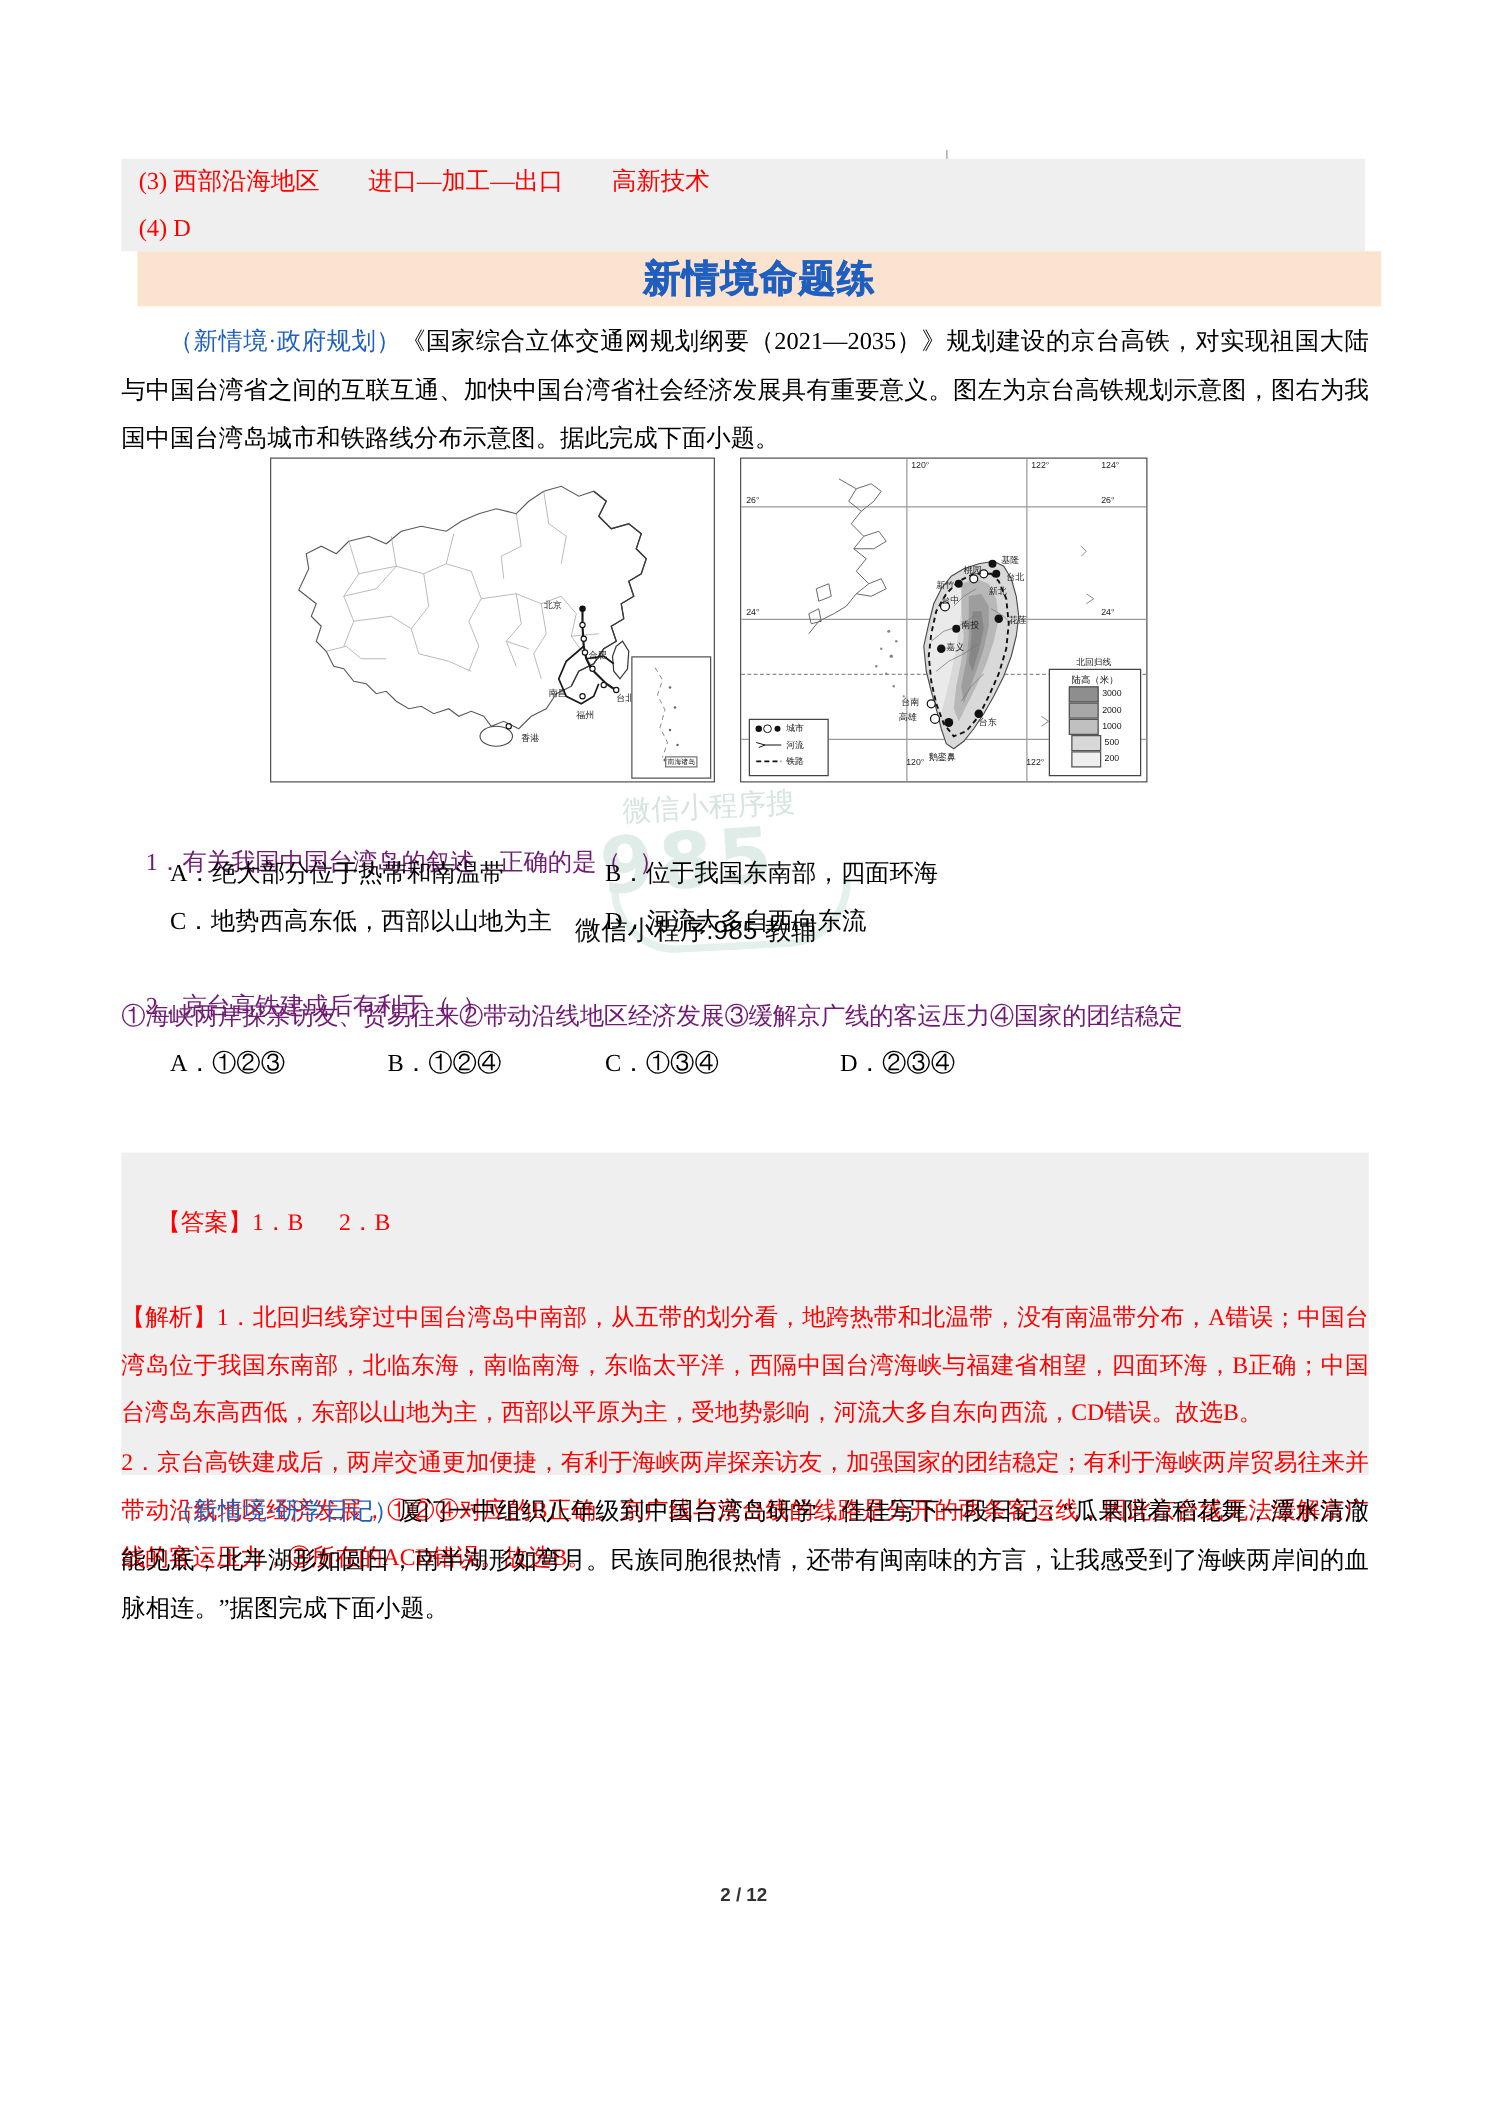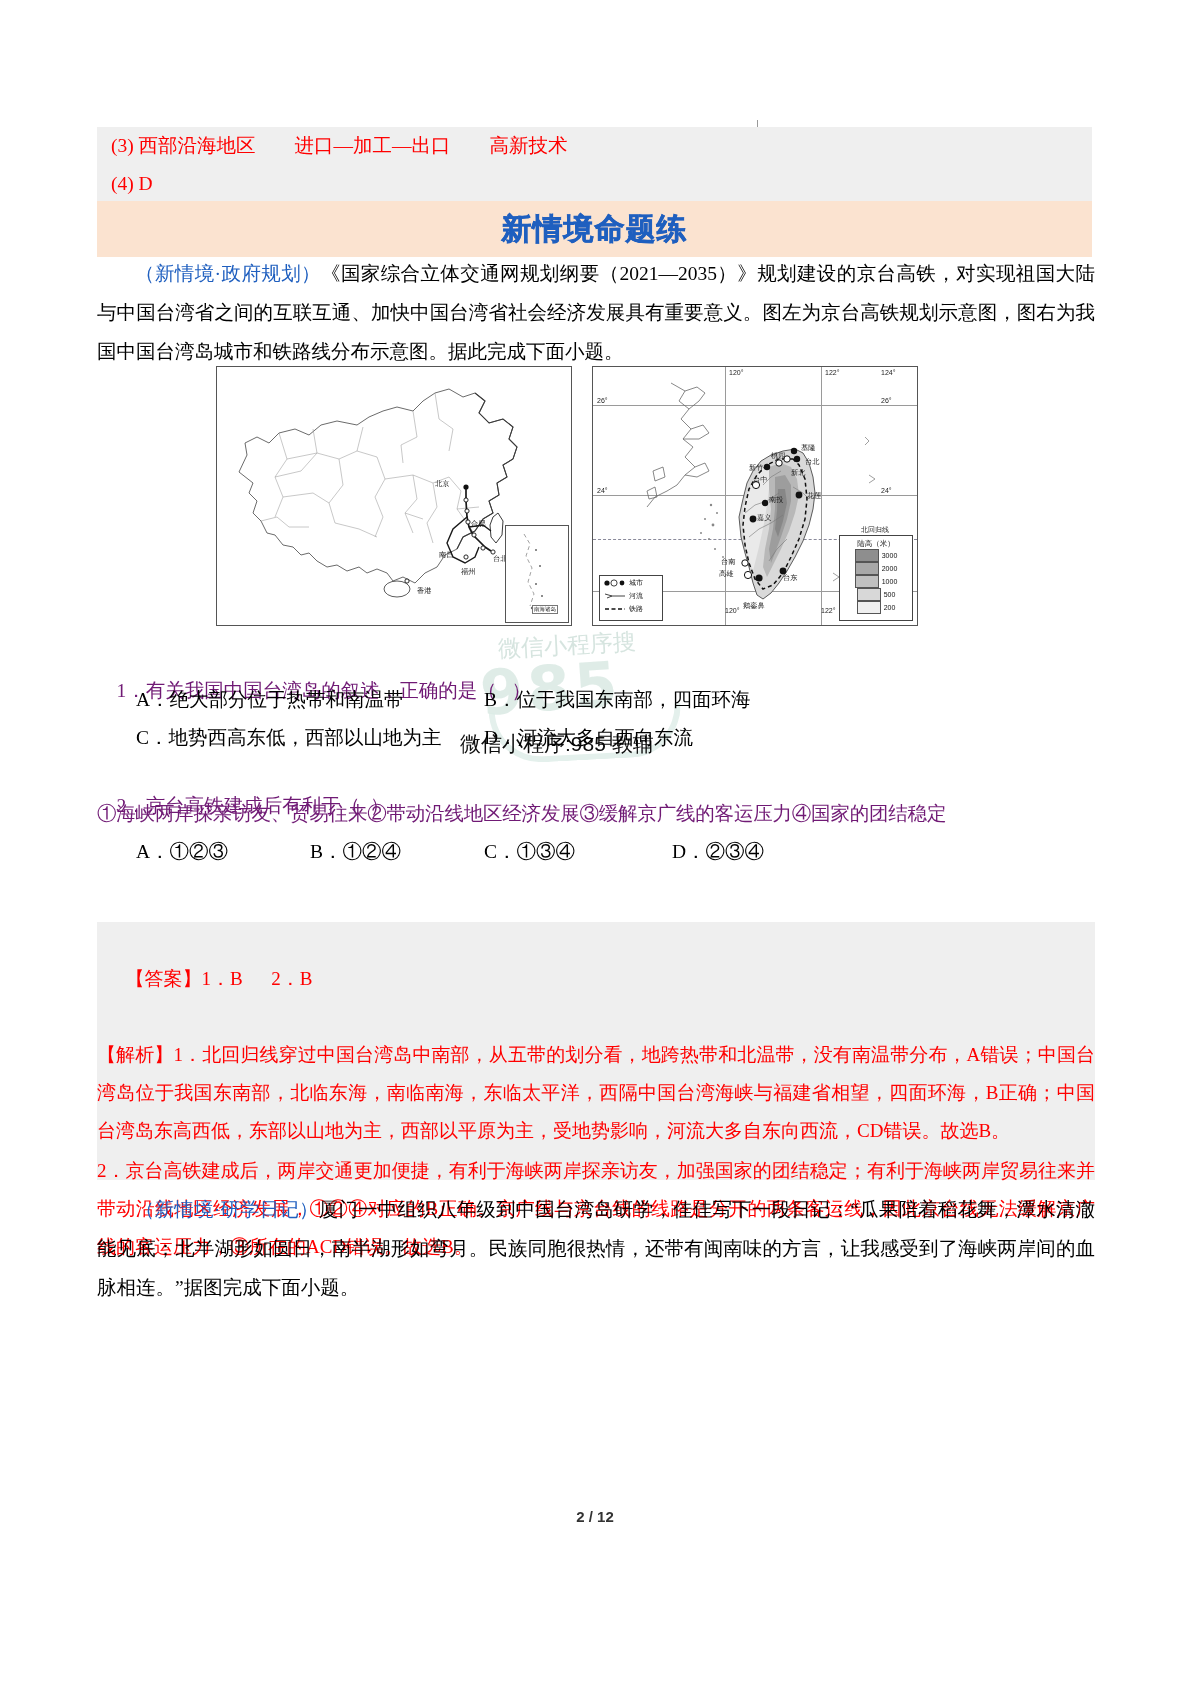--- a/index.html
+++ b/index.html
@@ -21,21 +21,21 @@
     position:absolute; left:97px; top:127px; width:995px; height:74px;
     padding:0;
   }
   #top-band .row {
     font-size:19.5px; color:#ff0000; line-height:38px; padding-left:14px;
     white-space:pre;
   }
 
   
   #title-banner {
-    position:absolute; left:97px; top:201px; width:995px; height:56px;
+    position:absolute; left:110px; top:201px; width:995px; height:44px;
     display:flex; align-items:center; justify-content:center;
   }
   #title-banner .t {
     font-family:"DejaVu Sans","Liberation Sans",sans-serif;
     font-weight:bold;
     font-size:30px;
     color:#1f5fbf;
     letter-spacing:1px;
     -webkit-text-stroke:0.6px #1f5fbf;
   }

